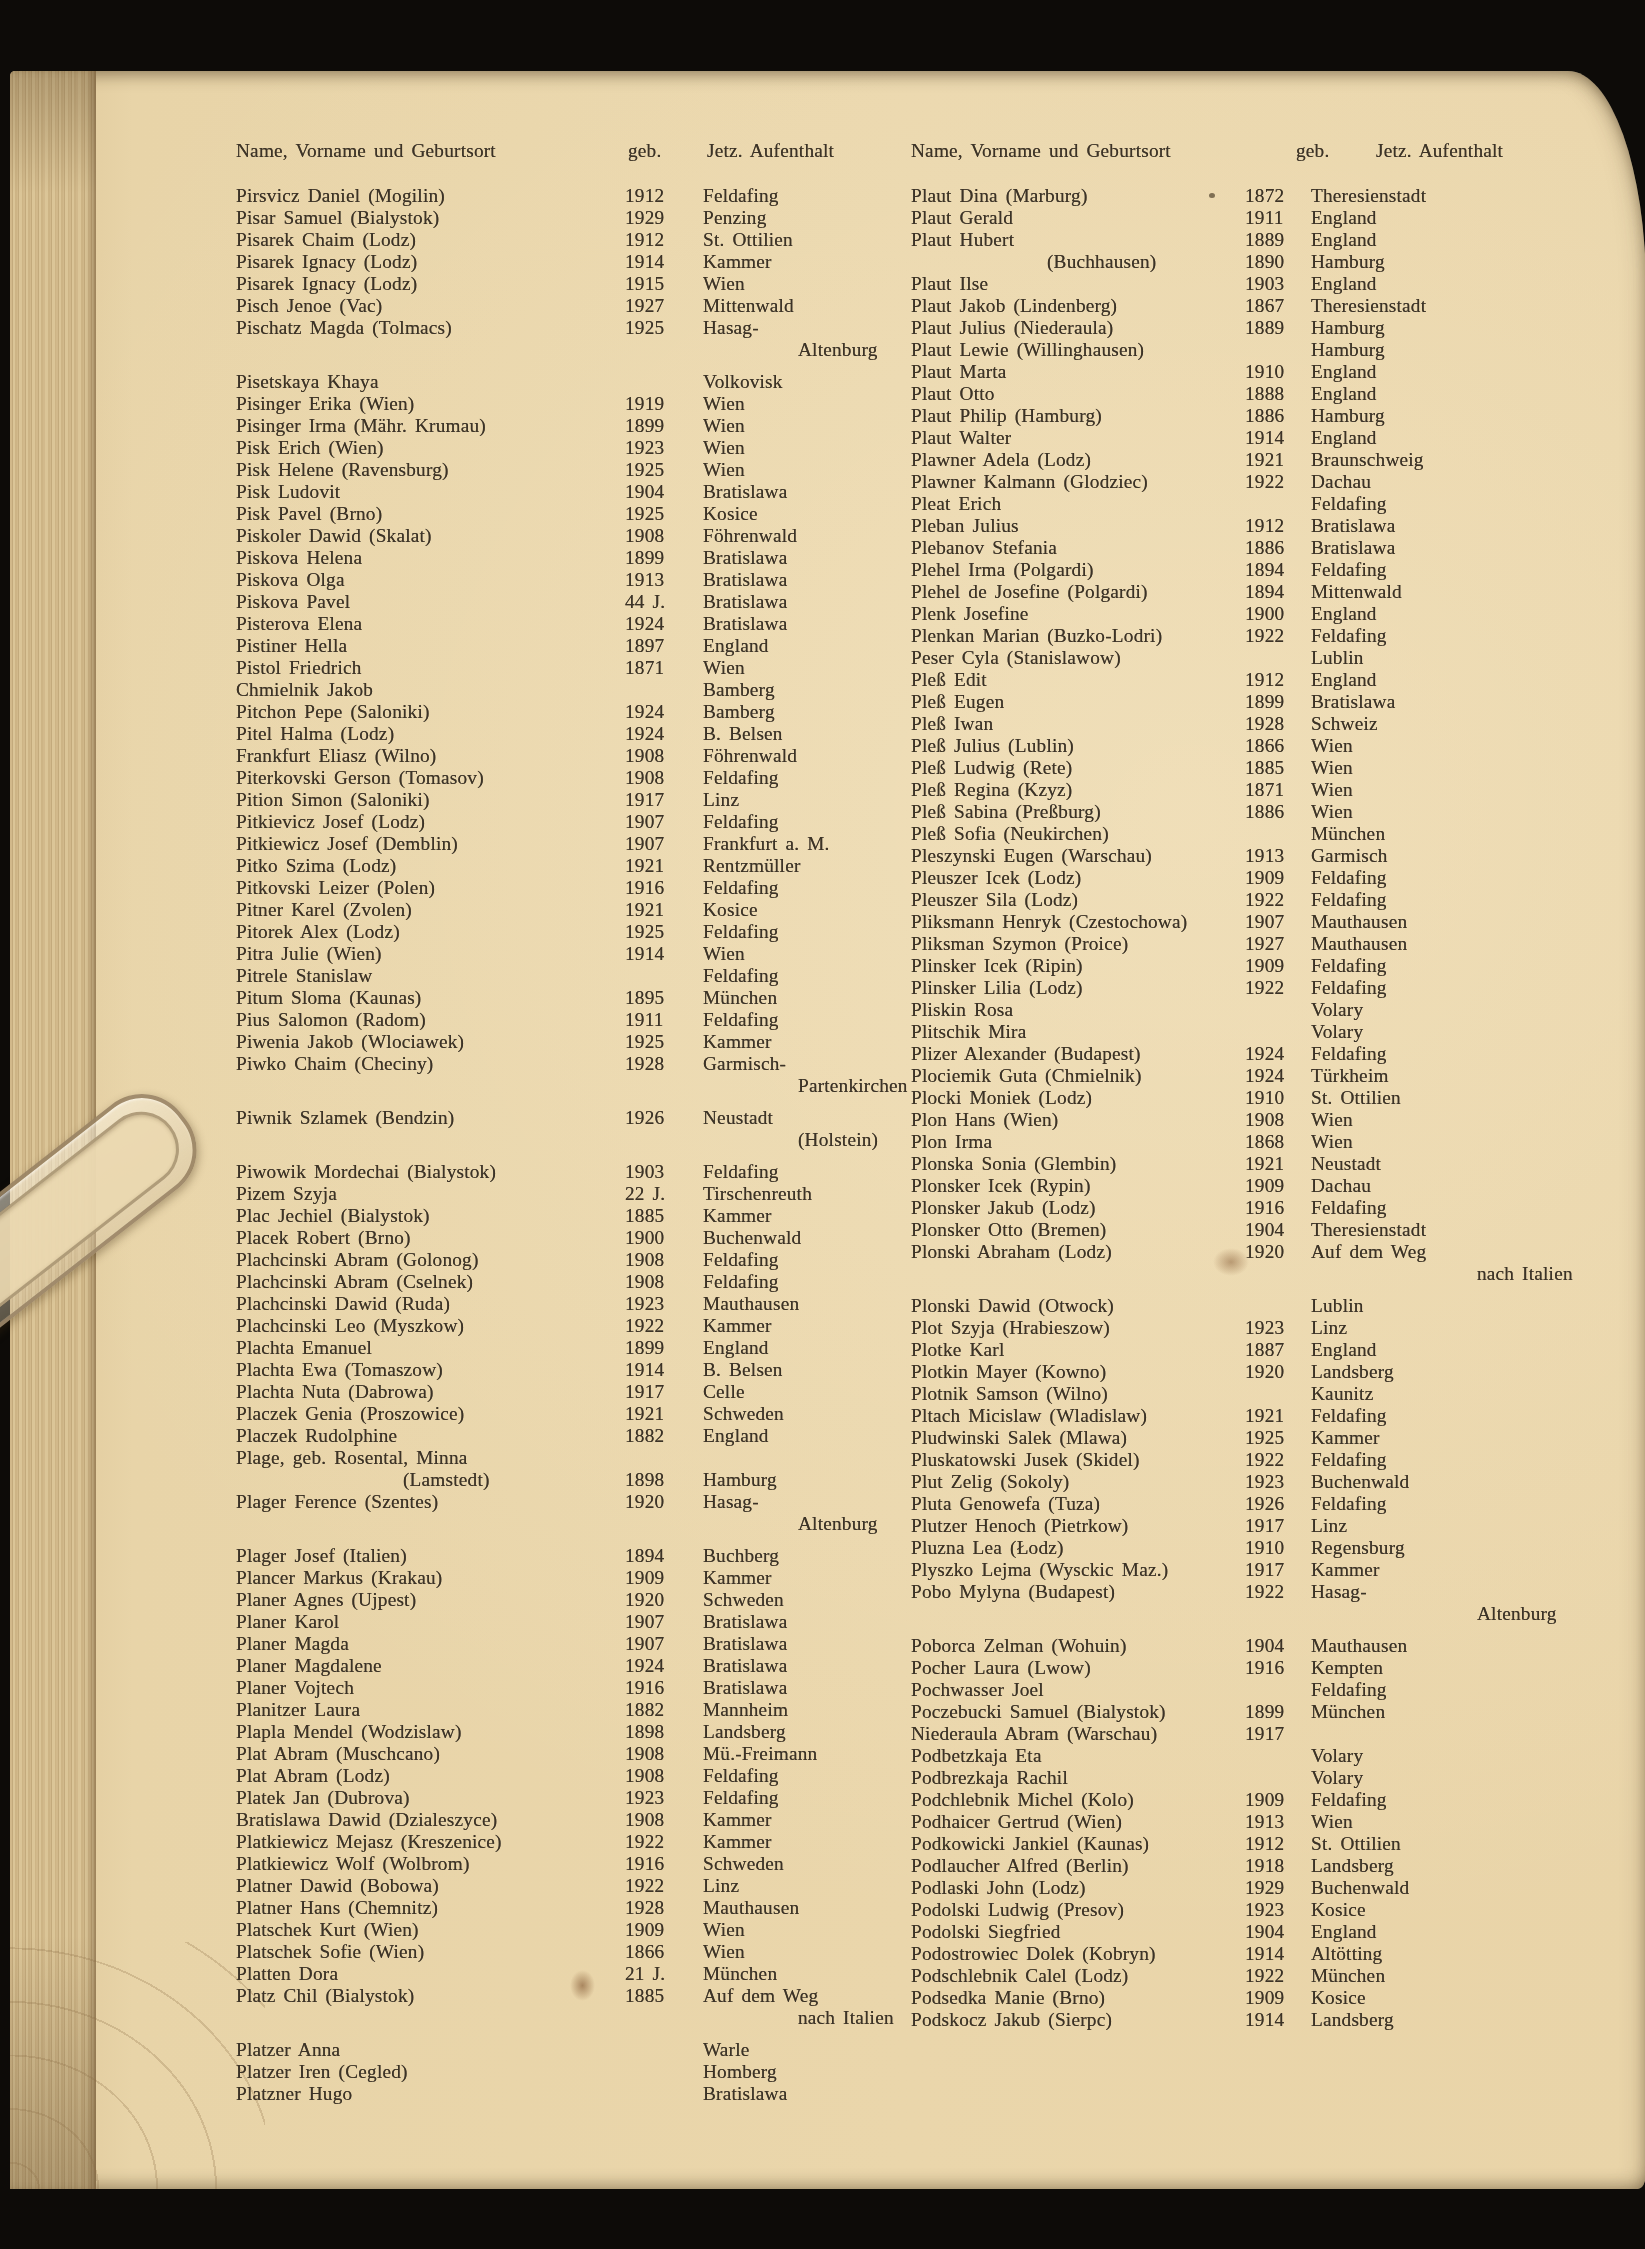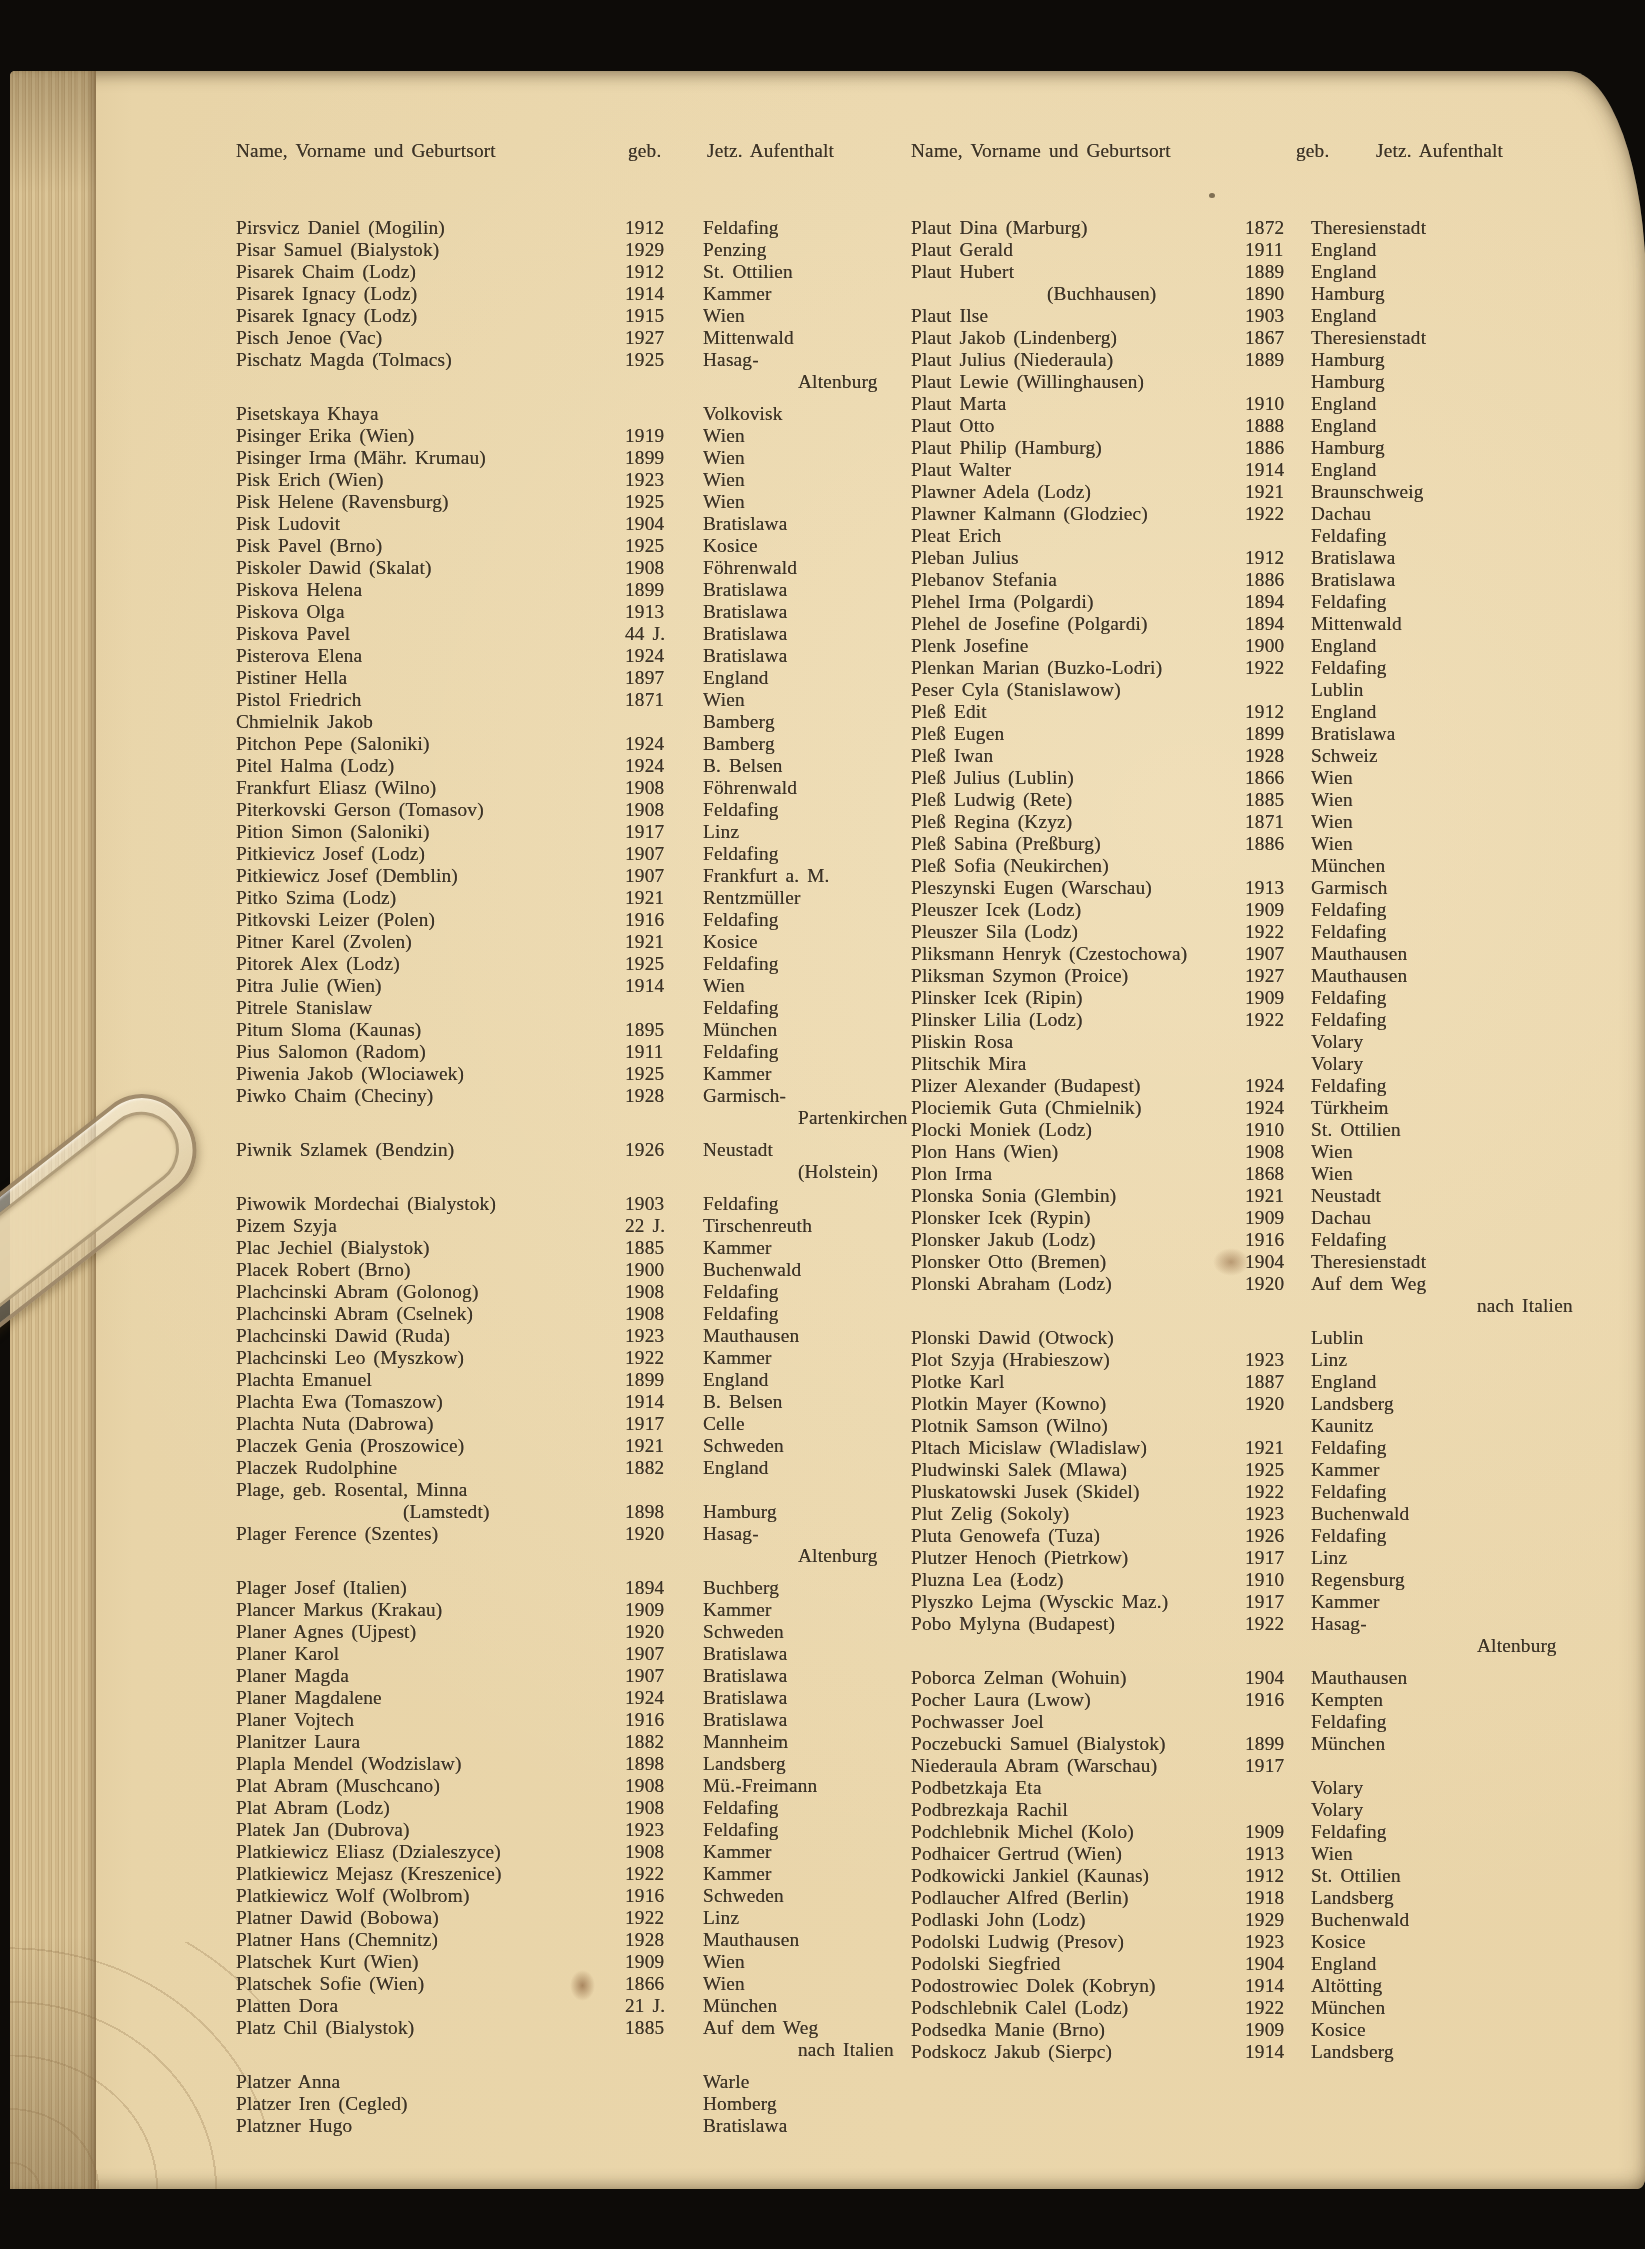--- a/index.html
+++ b/index.html
@@ -51,21 +51,21 @@
   .col-left {left:226px;width:671px; --gx:389px; --rx:467px; --wx:562px; --n2x:167px; --hgx:392px; --hrx:471px;}
   .col-right{left:901px;width:728px;--gx:334px; --rx:400px; --wx:566px; --n2x:136px; --hgx:385px; --hrx:465px;}
 
   .line{position:relative;height:22px;white-space:nowrap;}
   .line span{position:absolute;top:0;}
   .line .name{left:0;}
   .line .name.indent2{left:var(--n2x);}
   .line .geb{left:var(--gx);}
   .line .res{left:var(--rx);}
   .line .res.wrapres{left:var(--wx);}
-  .line.header{margin-bottom:55px;}
+  .line.header{margin-bottom:23px;}
   .line.header .hg{left:var(--hgx);}
   .line.header .hr{left:var(--hrx);}
   .gap{height:10px;}
 
   
   .dot{position:absolute;left:1199px;top:122px;width:5.8px;height:5px;border-radius:50%;
        background:rgba(68,54,34,.65);z-index:7;}
   .stain{position:absolute;border-radius:50%;z-index:7;pointer-events:none;}
   .s1{left:560px;top:1899px;width:25px;height:31px;
       background:radial-gradient(closest-side, rgba(106,58,22,.5), rgba(106,58,22,0));}
@@ -449,21 +449,21 @@
             <span class="name">Plat Abram (Lodz)</span>
             <span class="geb">1908</span>
             <span class="res">Feldafing</span>
           </div>
           <div class="line r">
             <span class="name">Platek Jan (Dubrova)</span>
             <span class="geb">1923</span>
             <span class="res">Feldafing</span>
           </div>
           <div class="line r">
-            <span class="name">Platkiewicz Eliasz (Dzialeszyce)</span>
+            <span class="name">Bratislawa Dawid (Dzialeszyce)</span>
             <span class="geb">1908</span>
             <span class="res">Kammer</span>
           </div>
           <div class="line r">
             <span class="name">Platkiewicz Mejasz (Kreszenice)</span>
             <span class="geb">1922</span>
             <span class="res">Kammer</span>
           </div>
           <div class="line r">
             <span class="name">Platkiewicz Wolf (Wolbrom)</span>

